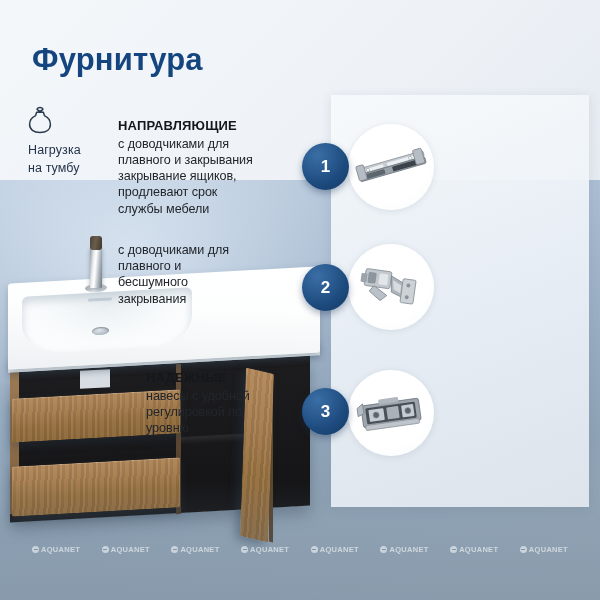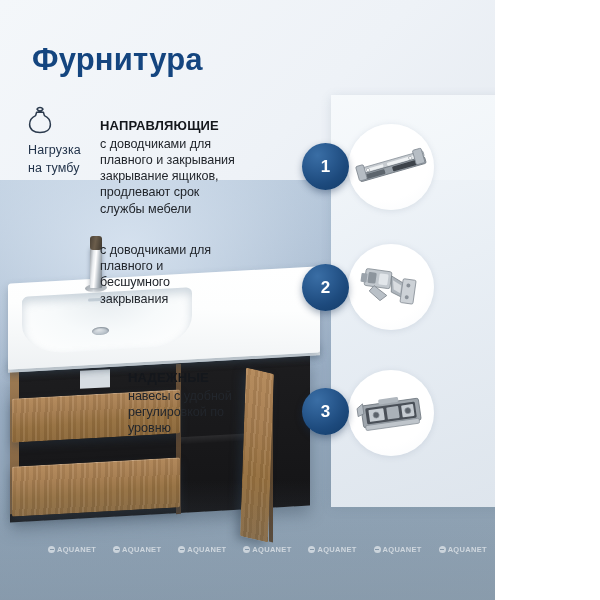--- a/index.html
+++ b/index.html
@@ -9,21 +9,21 @@
   body {
     width: 600px;
     height: 600px;
     font-family: "Liberation Sans", sans-serif;
     overflow: hidden;
   }
 
   
   #poster {
     position: relative;
-    width: 495px;
+    width: 600px;
     height: 600px;
     background: linear-gradient(135deg, #f4f7fa 0%, #eef2f7 38%, #e7ecf2 60%, #dfe5ec 100%);
     overflow: hidden;
   }
 
   
   .photo-scene {
     position: absolute;
     left: 0;
     top: 180px;
@@ -272,21 +272,21 @@
     color: #ffffff;
     font-size: 17px;
     font-weight: bold;
     display: flex;
     align-items: center;
     justify-content: center;
     z-index: 3;
   }
   .item-text {
     position: absolute;
-    left: 100px;
+    left: 118px;
     width: 136px;
   }
   .item-title {
     font-size: 13px;
     font-weight: bold;
     color: #14171c;
     letter-spacing: .15px;
     line-height: 1.28;
     margin-bottom: 1px;
   }
@@ -303,21 +303,21 @@
   }
 
   
   .watermarks {
     position: absolute;
     left: 0; top: 540px;
     width: 600px; height: 18px;
     display: flex;
     align-items: center;
     justify-content: space-between;
-    padding: 0 48px;
+    padding: 0 32px;
     box-sizing: border-box;
     pointer-events: none;
   }
   .wm {
     display: flex;
     align-items: center;
     gap: 2px;
     color: rgba(255,255,255,.58);
     font-size: 7.5px;
     font-weight: bold;

